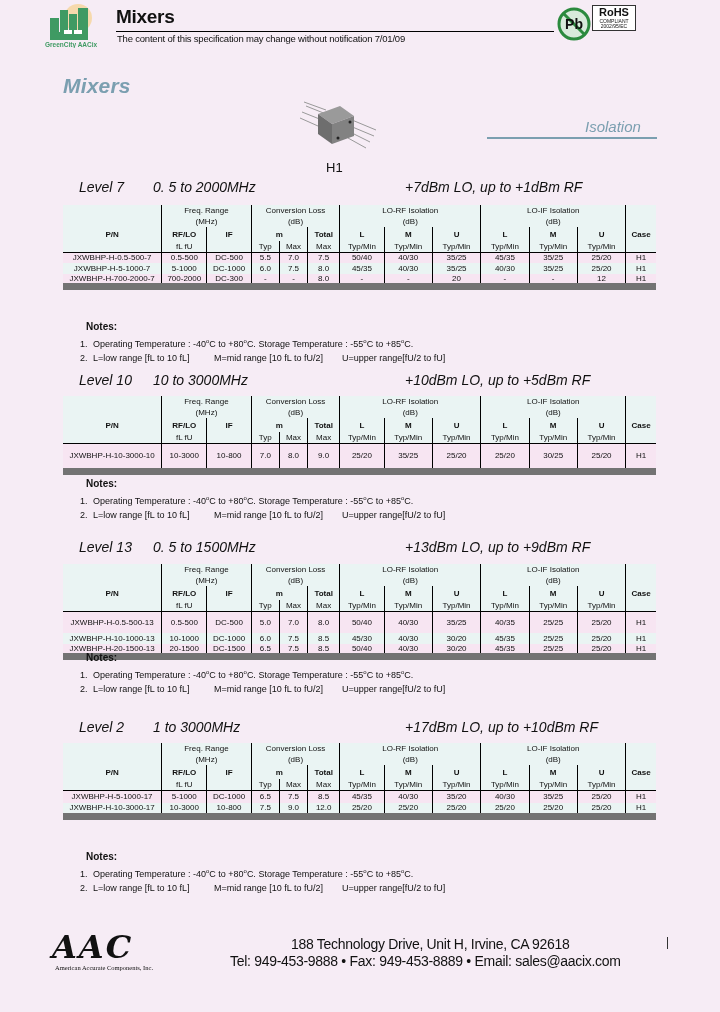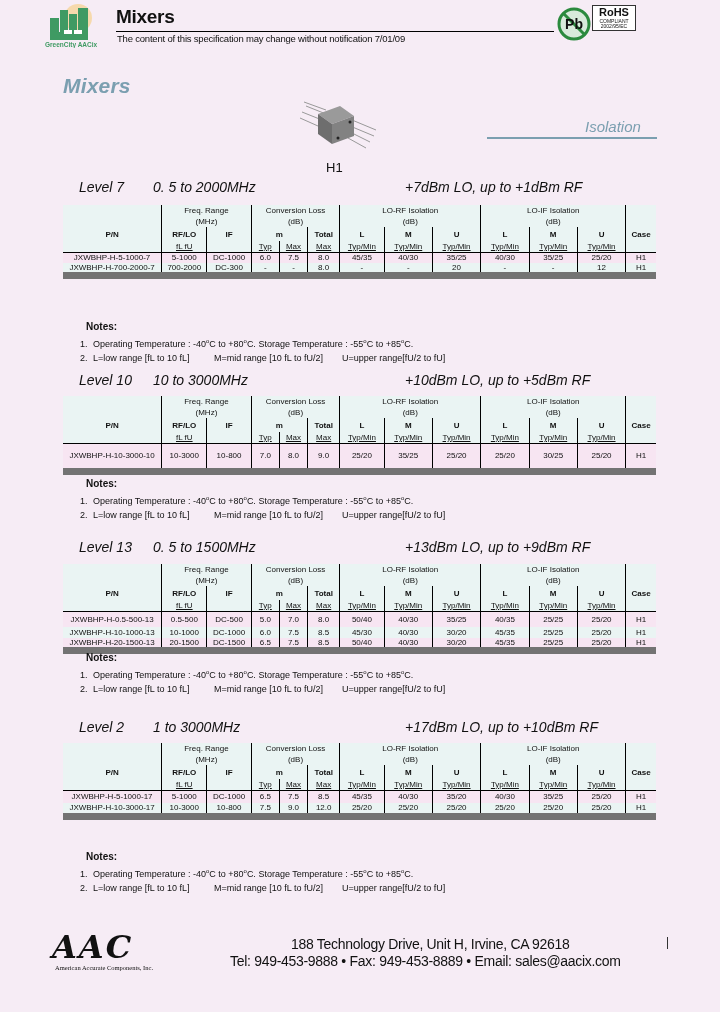--- a/index.html
+++ b/index.html
@@ -31,21 +31,21 @@
   
   .spec { position: absolute; left: 63px; width: 593px; border-collapse: collapse; font-size: 8px; table-layout: fixed; }
   .spec td { text-align: center; padding: 0; height: 11px; white-space: nowrap; }
   .spec thead td { background: #eaf4f3; }
   .spec .vl { border-left: 1px solid #000; }
   .spec .bb td { border-bottom: 1px solid #000; }
   .spec .bold { font-weight: bold; }
   .spec tbody tr:nth-child(odd) td { background: #f7e5f2; }
   .spec tbody tr:nth-child(even) td { background: #eaf4f3; }
   .spec tbody tr:last-child td { border-bottom: 7px solid #737373; }
-  .spec .ul { text-decoration: underline; }
+  .spec .ul { }
   .spec .tall td { height: 14px; }
 
   
   .notes { position: absolute; left: 80px; font-size: 9px; line-height: 14px; }
   .notes .nt { font-weight: bold; font-size: 10px; padding-left: 6px; }
   .notes .it { padding-left: 0; }
   .notes .it span.num { display: inline-block; width: 13px; }
   .notes sup { font-size: 6px; }
 
   
@@ -168,20 +168,35 @@
           <td class="vl ul">Typ/Min</td>
           <td class="vl ul">Typ/Min</td>
           <td class="vl ul">Typ/Min</td>
           <td class="vl ul">Typ/Min</td>
           <td class="vl ul">Typ/Min</td>
           <td class="vl"></td>
         </tr>
     </thead>
       <tbody>
         <tr style="height:11px">
+          <td class="">JXWBHP-H-0.5-500-7</td>
+          <td class="vl">0.5-500</td>
+          <td class="vl">DC-500</td>
+          <td class="vl">5.5</td>
+          <td class="vl">7.0</td>
+          <td class="vl">7.5</td>
+          <td class="vl">50/40</td>
+          <td class="vl">40/30</td>
+          <td class="vl">35/25</td>
+          <td class="vl">45/35</td>
+          <td class="vl">35/25</td>
+          <td class="vl">25/20</td>
+          <td class="vl">H1</td>
+        </tr>
+        <tr style="height:11px">
           <td class="">JXWBHP-H-5-1000-7</td>
           <td class="vl">5-1000</td>
           <td class="vl">DC-1000</td>
           <td class="vl">6.0</td>
           <td class="vl">7.5</td>
           <td class="vl">8.0</td>
           <td class="vl">45/35</td>
           <td class="vl">40/30</td>
           <td class="vl">35/25</td>
           <td class="vl">40/30</td>
@@ -356,21 +371,21 @@
           <td class="vl ul">Typ/Min</td>
           <td class="vl ul">Typ/Min</td>
           <td class="vl ul">Typ/Min</td>
           <td class="vl ul">Typ/Min</td>
           <td class="vl ul">Typ/Min</td>
           <td class="vl ul">Typ/Min</td>
           <td class="vl"></td>
         </tr>
     </thead>
       <tbody>
-        <tr style="height:16px">
+        <tr style="height:22px">
           <td class="">JXWBHP-H-0.5-500-13</td>
           <td class="vl">0.5-500</td>
           <td class="vl">DC-500</td>
           <td class="vl">5.0</td>
           <td class="vl">7.0</td>
           <td class="vl">8.0</td>
           <td class="vl">50/40</td>
           <td class="vl">40/30</td>
           <td class="vl">35/25</td>
           <td class="vl">40/35</td>

